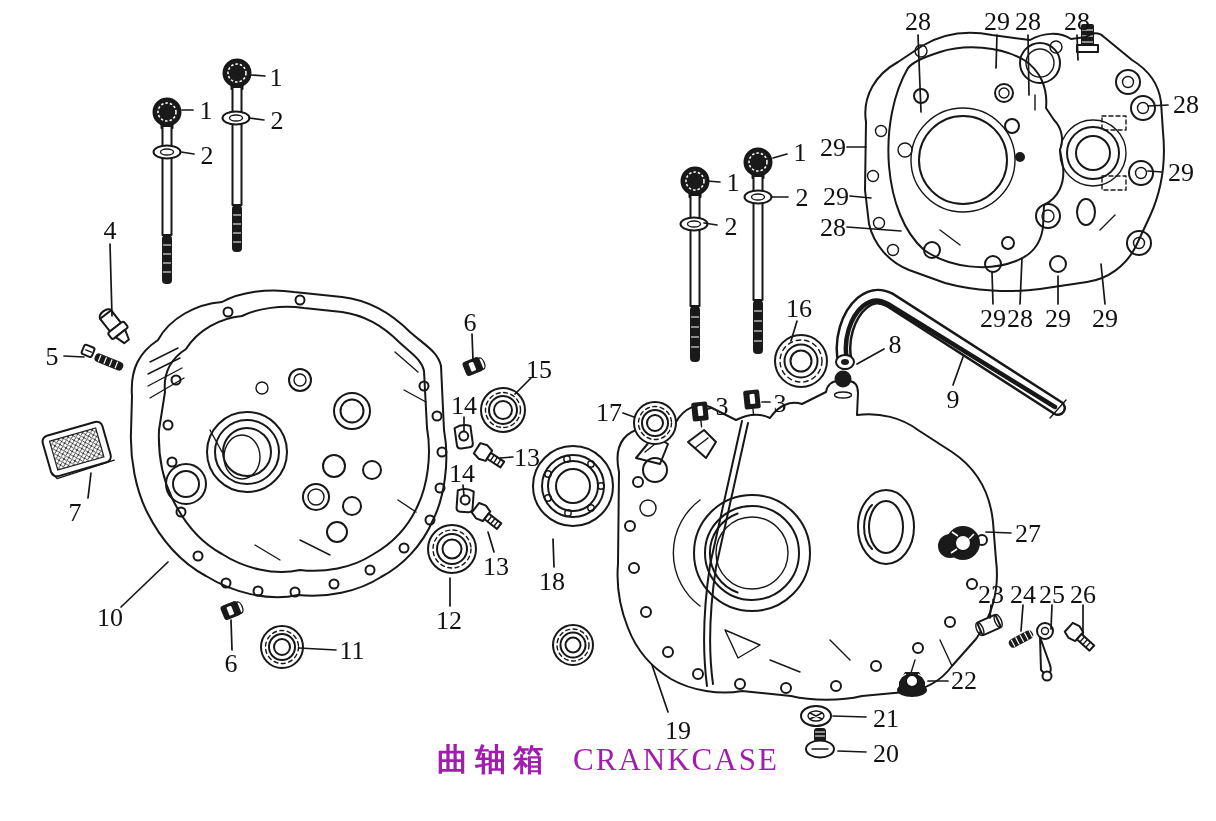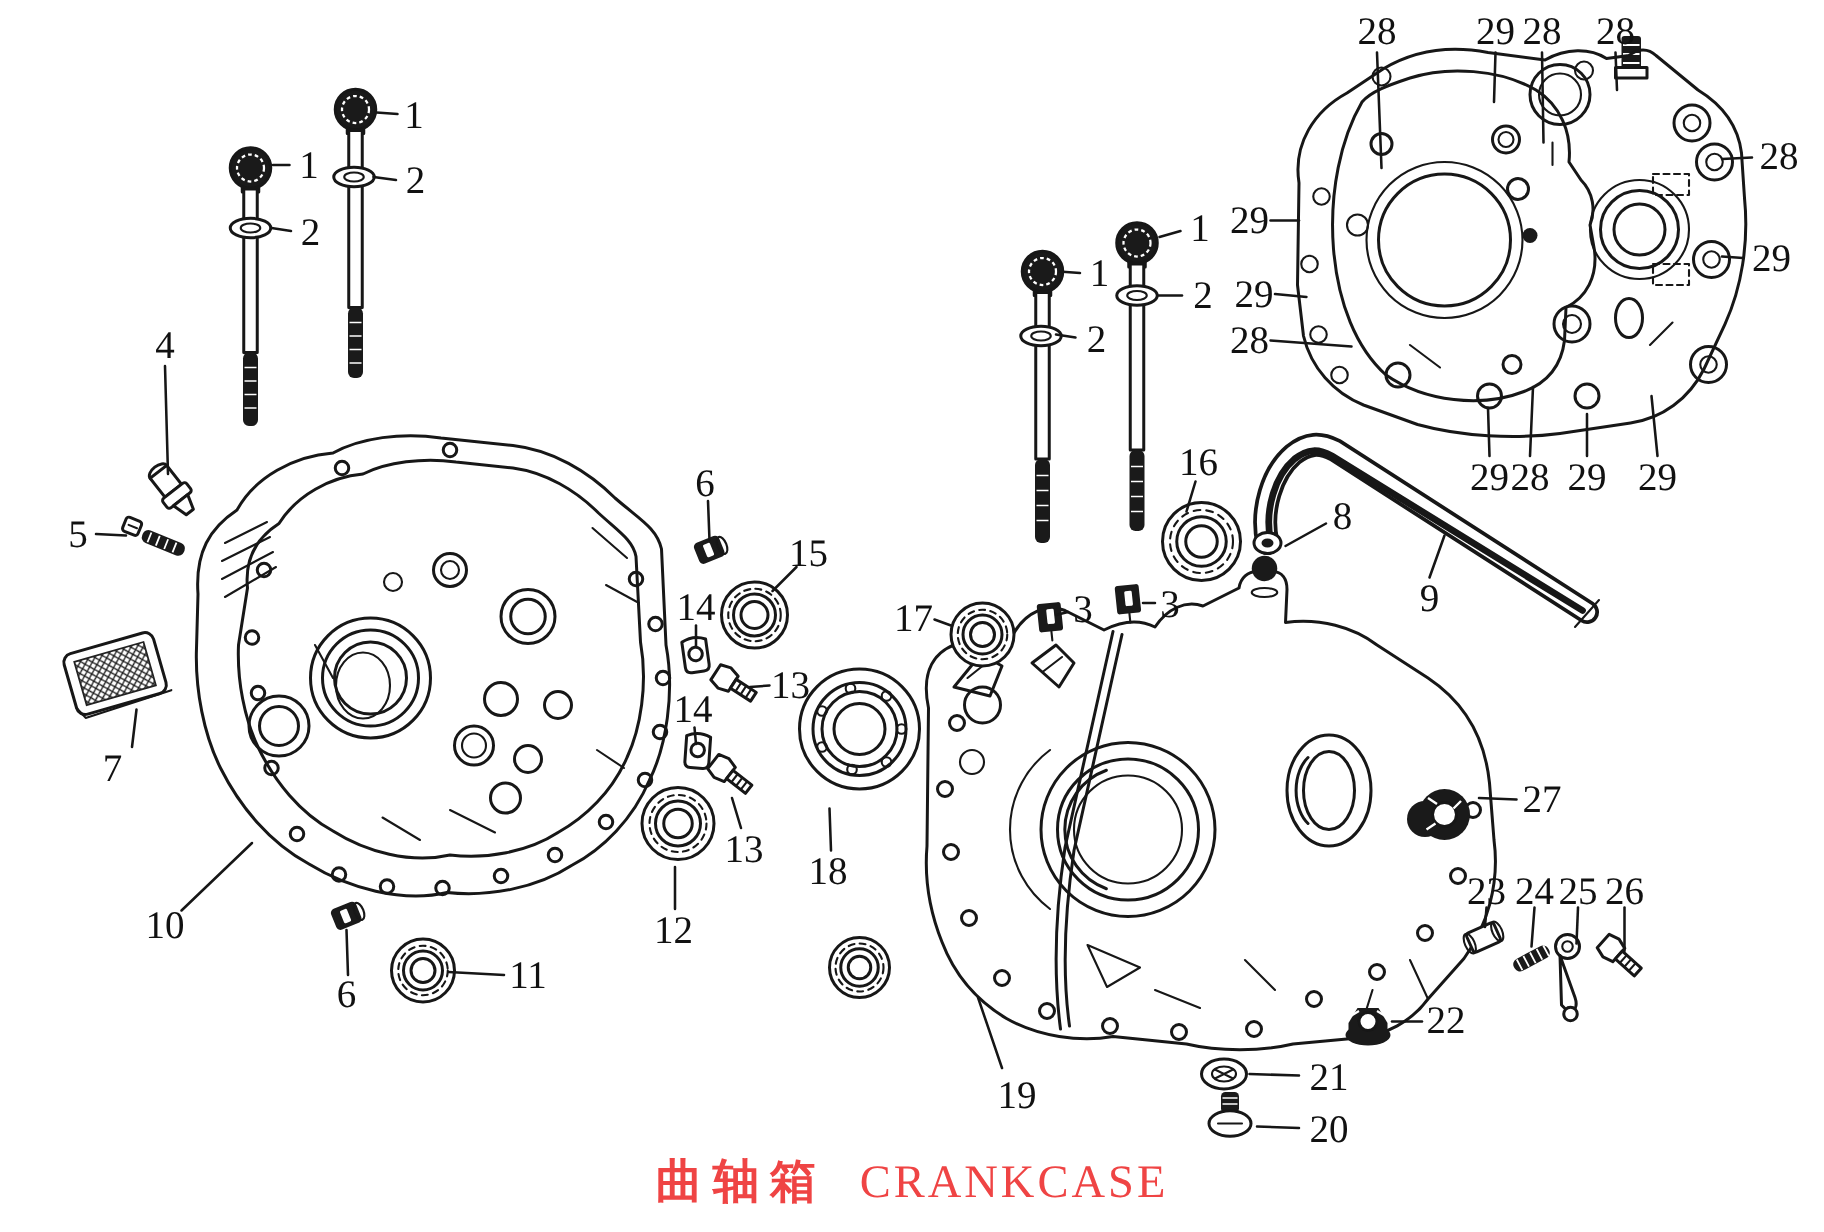--- a/index.html
+++ b/index.html
@@ -7,21 +7,21 @@
          font-family:"Liberation Serif",serif;}
   .stage svg{position:absolute;left:0;top:0;}
   
   .ln{fill:none;stroke:#171717;stroke-width:2;stroke-linecap:round;stroke-linejoin:round;}
   .w{fill:#ffffff;}
   .dk{fill:#1a1a1a;stroke:none;}
   .thin{stroke-width:1.4;}
   #callouts text{font-family:"Liberation Serif",serif;font-size:26px;fill:#111;
                  text-anchor:middle;dominant-baseline:central;}
   #callouts polyline{fill:none;stroke:#161616;stroke-width:1.7;stroke-linecap:round;}
-  .title{position:absolute;left:0;right:0;top:767px;text-align:center;color:#ef4444;
+  .title{position:absolute;left:0;right:0;top:739px;text-align:center;color:#a21caf;
          font-size:31px;white-space:nowrap;}
   .title .zh{letter-spacing:7px;font-weight:600;margin-right:22px;}
   .title .en{letter-spacing:2px;}
 </style>
 </head>
 <body>
 
 <div class="stage">
 
 <svg width="1216" height="821" viewBox="0 0 1216 821">

